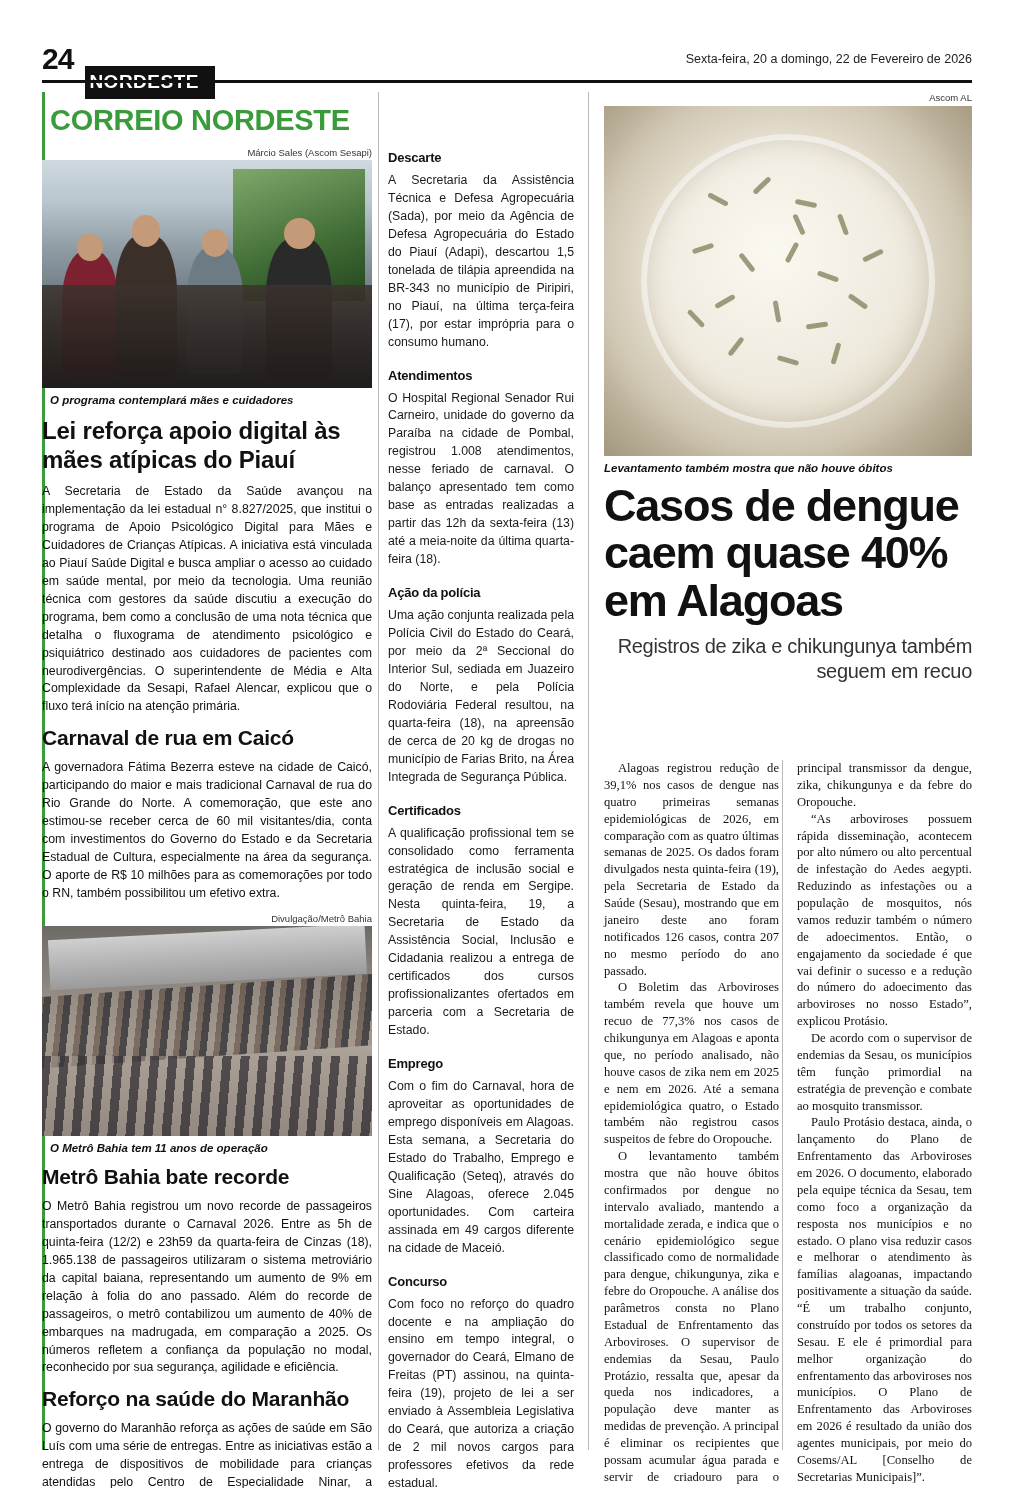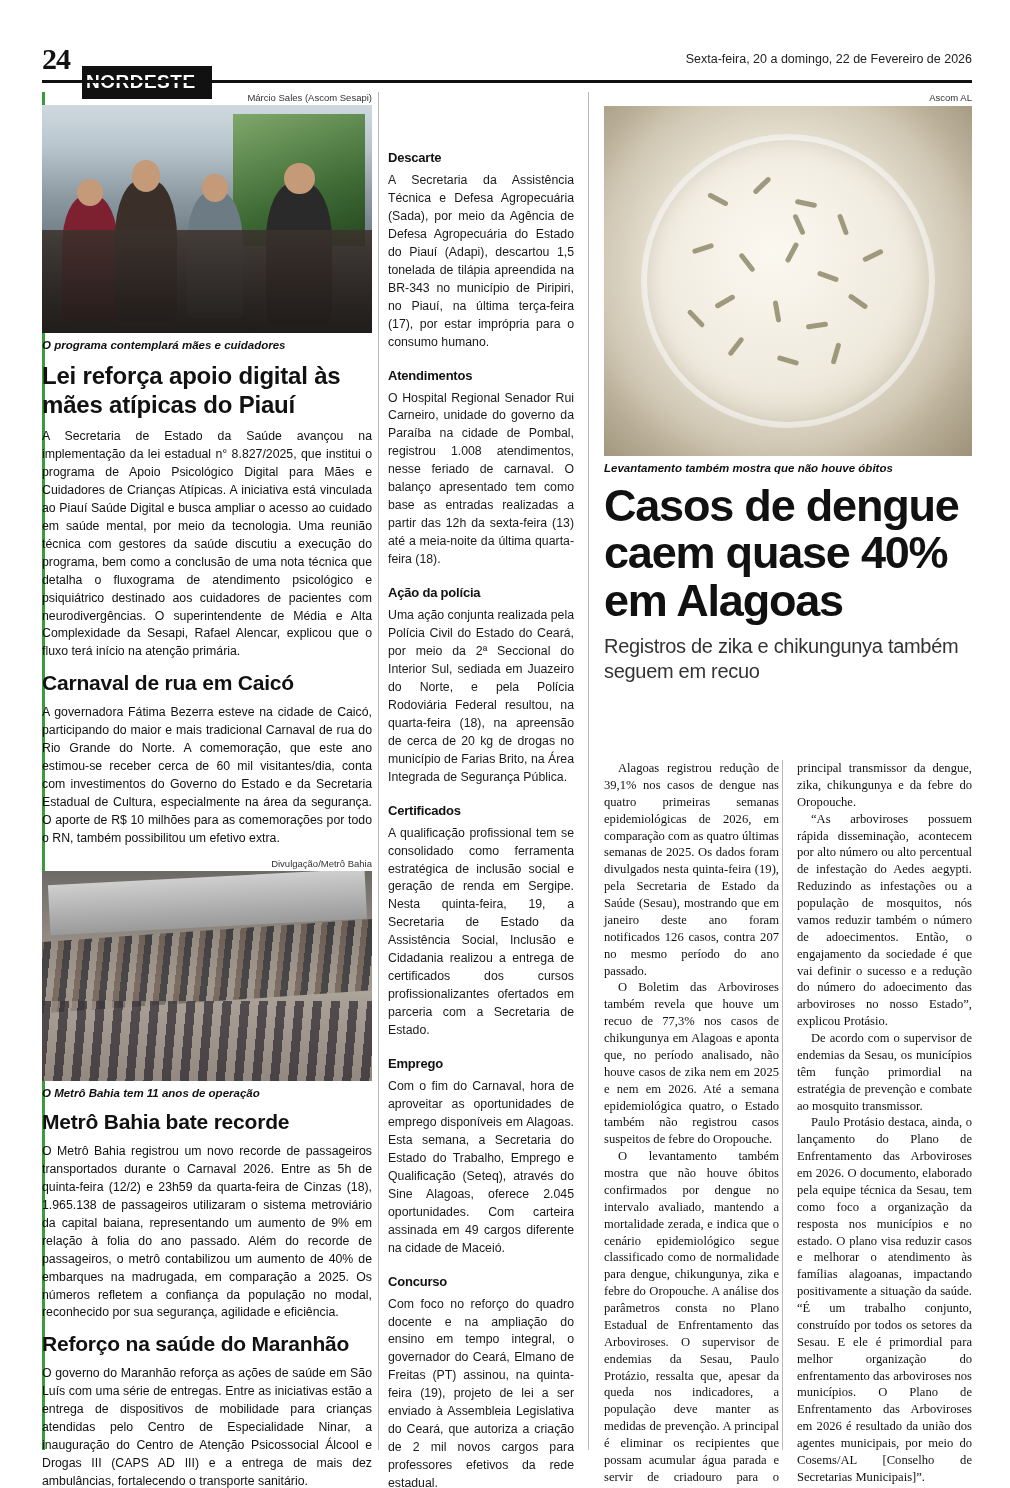--- a/index.html
+++ b/index.html
@@ -20,21 +20,21 @@
     padding: 0;
   }
 
   
   .masthead {
     position: absolute;
     left: 42px; top: 38px; width: 930px; height: 42px;
     display: flex; align-items: center;
   }
   .folio {
-    font-family: Liberation Serif, serif;
+    font-family: Liberation Sans, sans-serif;
     font-size: 30px; font-weight: bold; color: #111;
     margin-right: 12px; letter-spacing: -1px;
   }
   .paper-name {
     font-family: "Liberation Serif", serif;
     font-size: 28px; font-weight: bold; color: #111;
     letter-spacing: -0.5px;
     margin-right: 42px;
   }
   .section-tag {
@@ -66,21 +66,21 @@
     letter-spacing: -0.3px;
     margin: 12px 0 10px 8px;
     font-family: "Liberation Sans", sans-serif;
   }
   .credit {
     font-size: 9.5px; color: #333; text-align: right; margin: 0 0 2px 0;
   }
   .photo { width: 100%; display:block; }
   .photo-caption {
     font-size: 11.5px; font-style: italic; font-weight: bold;
-    color: #111; margin: 5px 0 10px 0; line-height: 1.25;
+    color: #111; margin: 5px 0 10px 0; line-height: 1.25; padding-left: 8px;
   }
   h2.subhead {
     font-size: 21px; font-weight: bold; color: #111;
     margin: 8px 0 8px 0; line-height: 1.18; letter-spacing: -0.2px;
   }
   h2.subhead.big {
     font-size: 24px; line-height: 1.2;
   }
   p.body {
     font-size: 12.3px; line-height: 1.46; color: #111;
@@ -111,21 +111,21 @@
   .right-caption {
     font-size: 11.5px; font-style: italic; font-weight: bold; color:#111;
     margin: 6px 0 8px 0;
   }
   h1.headline {
     font-size: 45px; font-weight: bold; color: #111;
     line-height: 1.05; margin: 4px 0 10px 0; letter-spacing: -1.2px;
   }
   h2.deck {
     font-size: 20px; font-weight: normal; color: #333;
-    line-height: 1.25; margin: 0 0 14px 0; letter-spacing: -0.3px;
+    line-height: 1.25; margin: 0 0 14px 0; letter-spacing: -0.3px; text-align: right;
   }
   .right-body-cols {
     position: absolute; left: 604px; top: 760px; width: 368px; height: 690px;
     display: flex; gap: 18px;
   }
   .rb-col { width: 175px; }
   .rb-col p {
     font-family: "Liberation Serif", serif;
     font-size: 12.6px; line-height: 1.34; text-align: justify;
     margin: 0; text-indent: 14px; color:#111;
@@ -200,20 +200,21 @@
     <span class="masthead-date">Sexta-feira, 20 a domingo, 22 de Fevereiro de 2026</span>
   </div>
   <div class="rule-top"></div>
 
   <div class="green-bar-left"></div>
   <div class="vrule-1"></div>
   <div class="vrule-2"></div>
   <div class="vrule-3"></div>
 
   <div class="left-col">
+    <div class="corr-nordeste">CORREIO NORDESTE</div>
 
     <div class="credit">Márcio Sales (Ascom Sesapi)</div>
     <div class="photo photo-meeting">
       <div class="pm-fig pm-f1">
           <div class="pm-head"></div>
         </div>
       <div class="pm-fig pm-f2">
           <div class="pm-head"></div>
         </div>
       <div class="pm-fig pm-f3">

